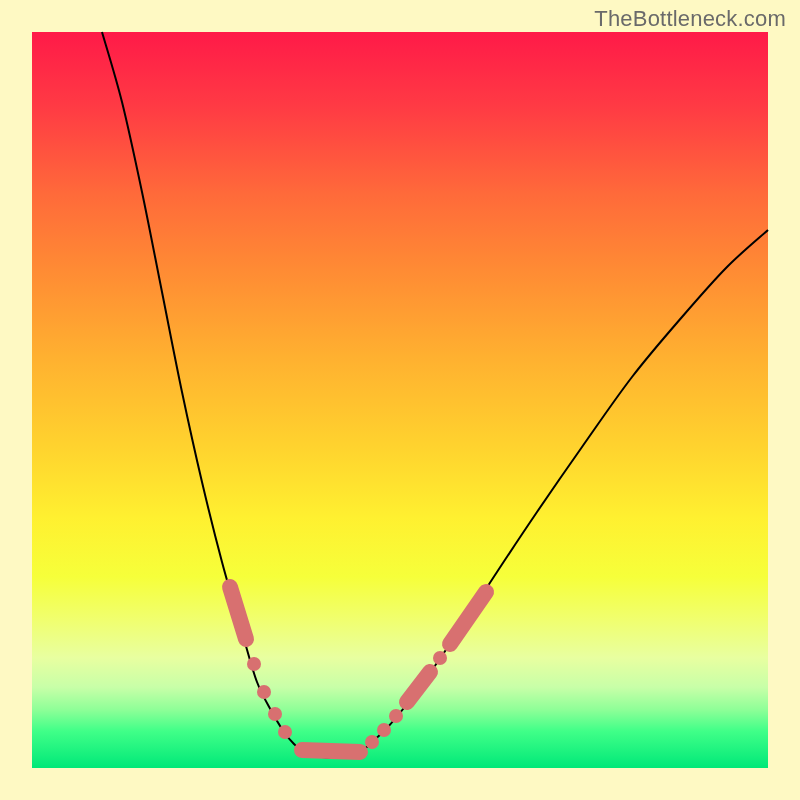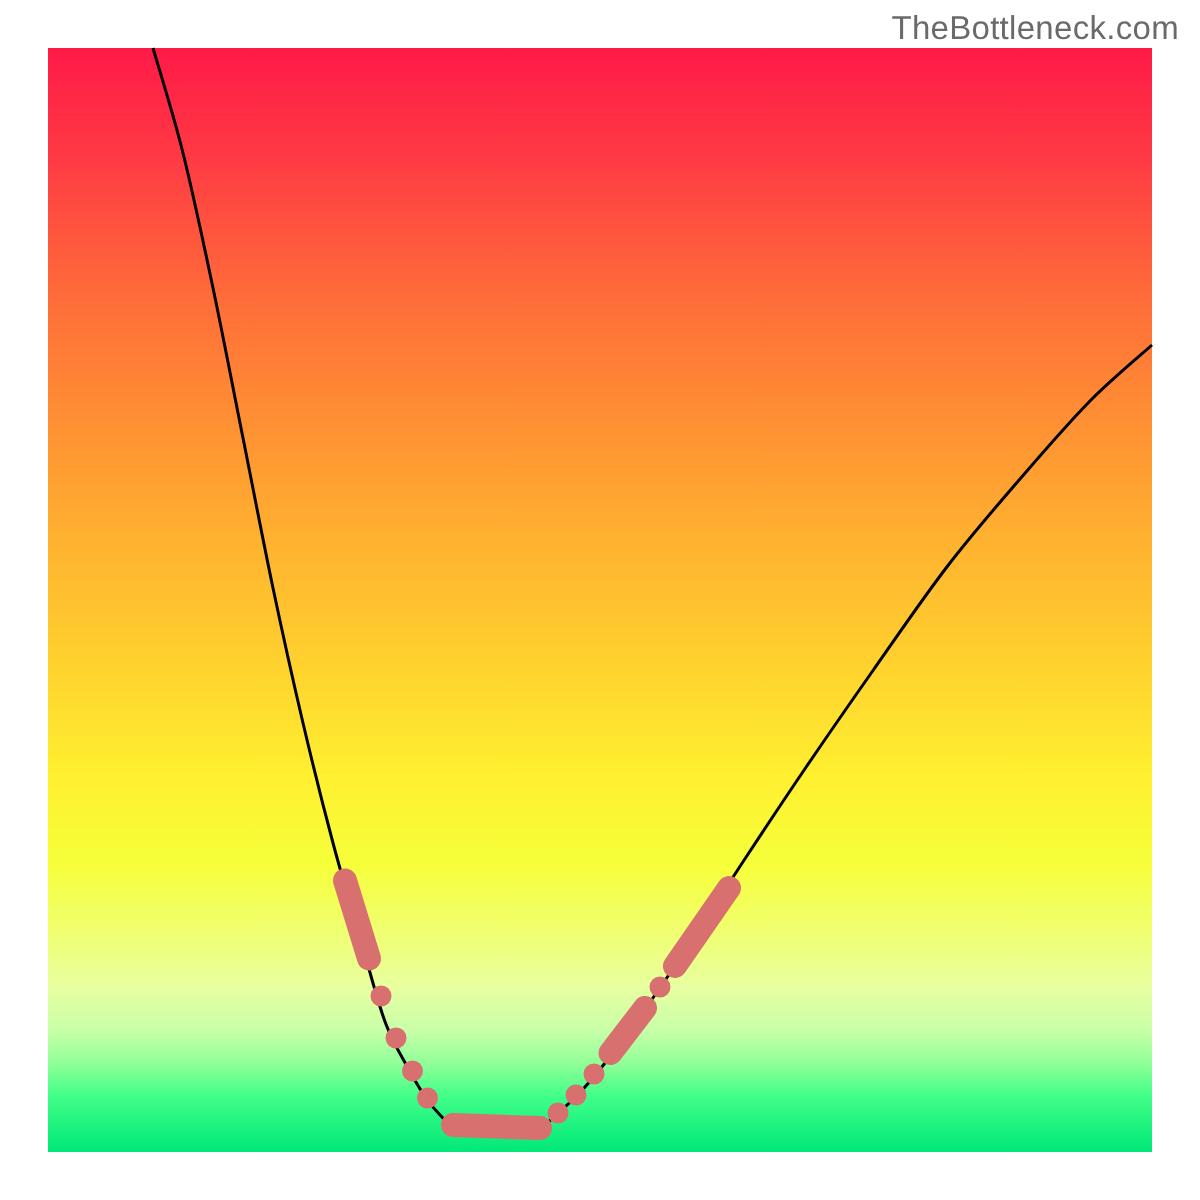--- a/index.html
+++ b/index.html
@@ -10,21 +10,21 @@
     overflow: hidden;
     background: #000;
     font-family: Arial, Helvetica, sans-serif;
   }
   .frame {
     position: absolute;
     left: 0;
     top: 0;
     width: 800px;
     height: 800px;
-    background: #ffffff;
+    background: #fef9c3;
   }
   .plot {
     position: absolute;
     left: 32px;
     top: 32px;
     width: 736px;
     height: 736px;
     
     background: linear-gradient(
       to bottom,

